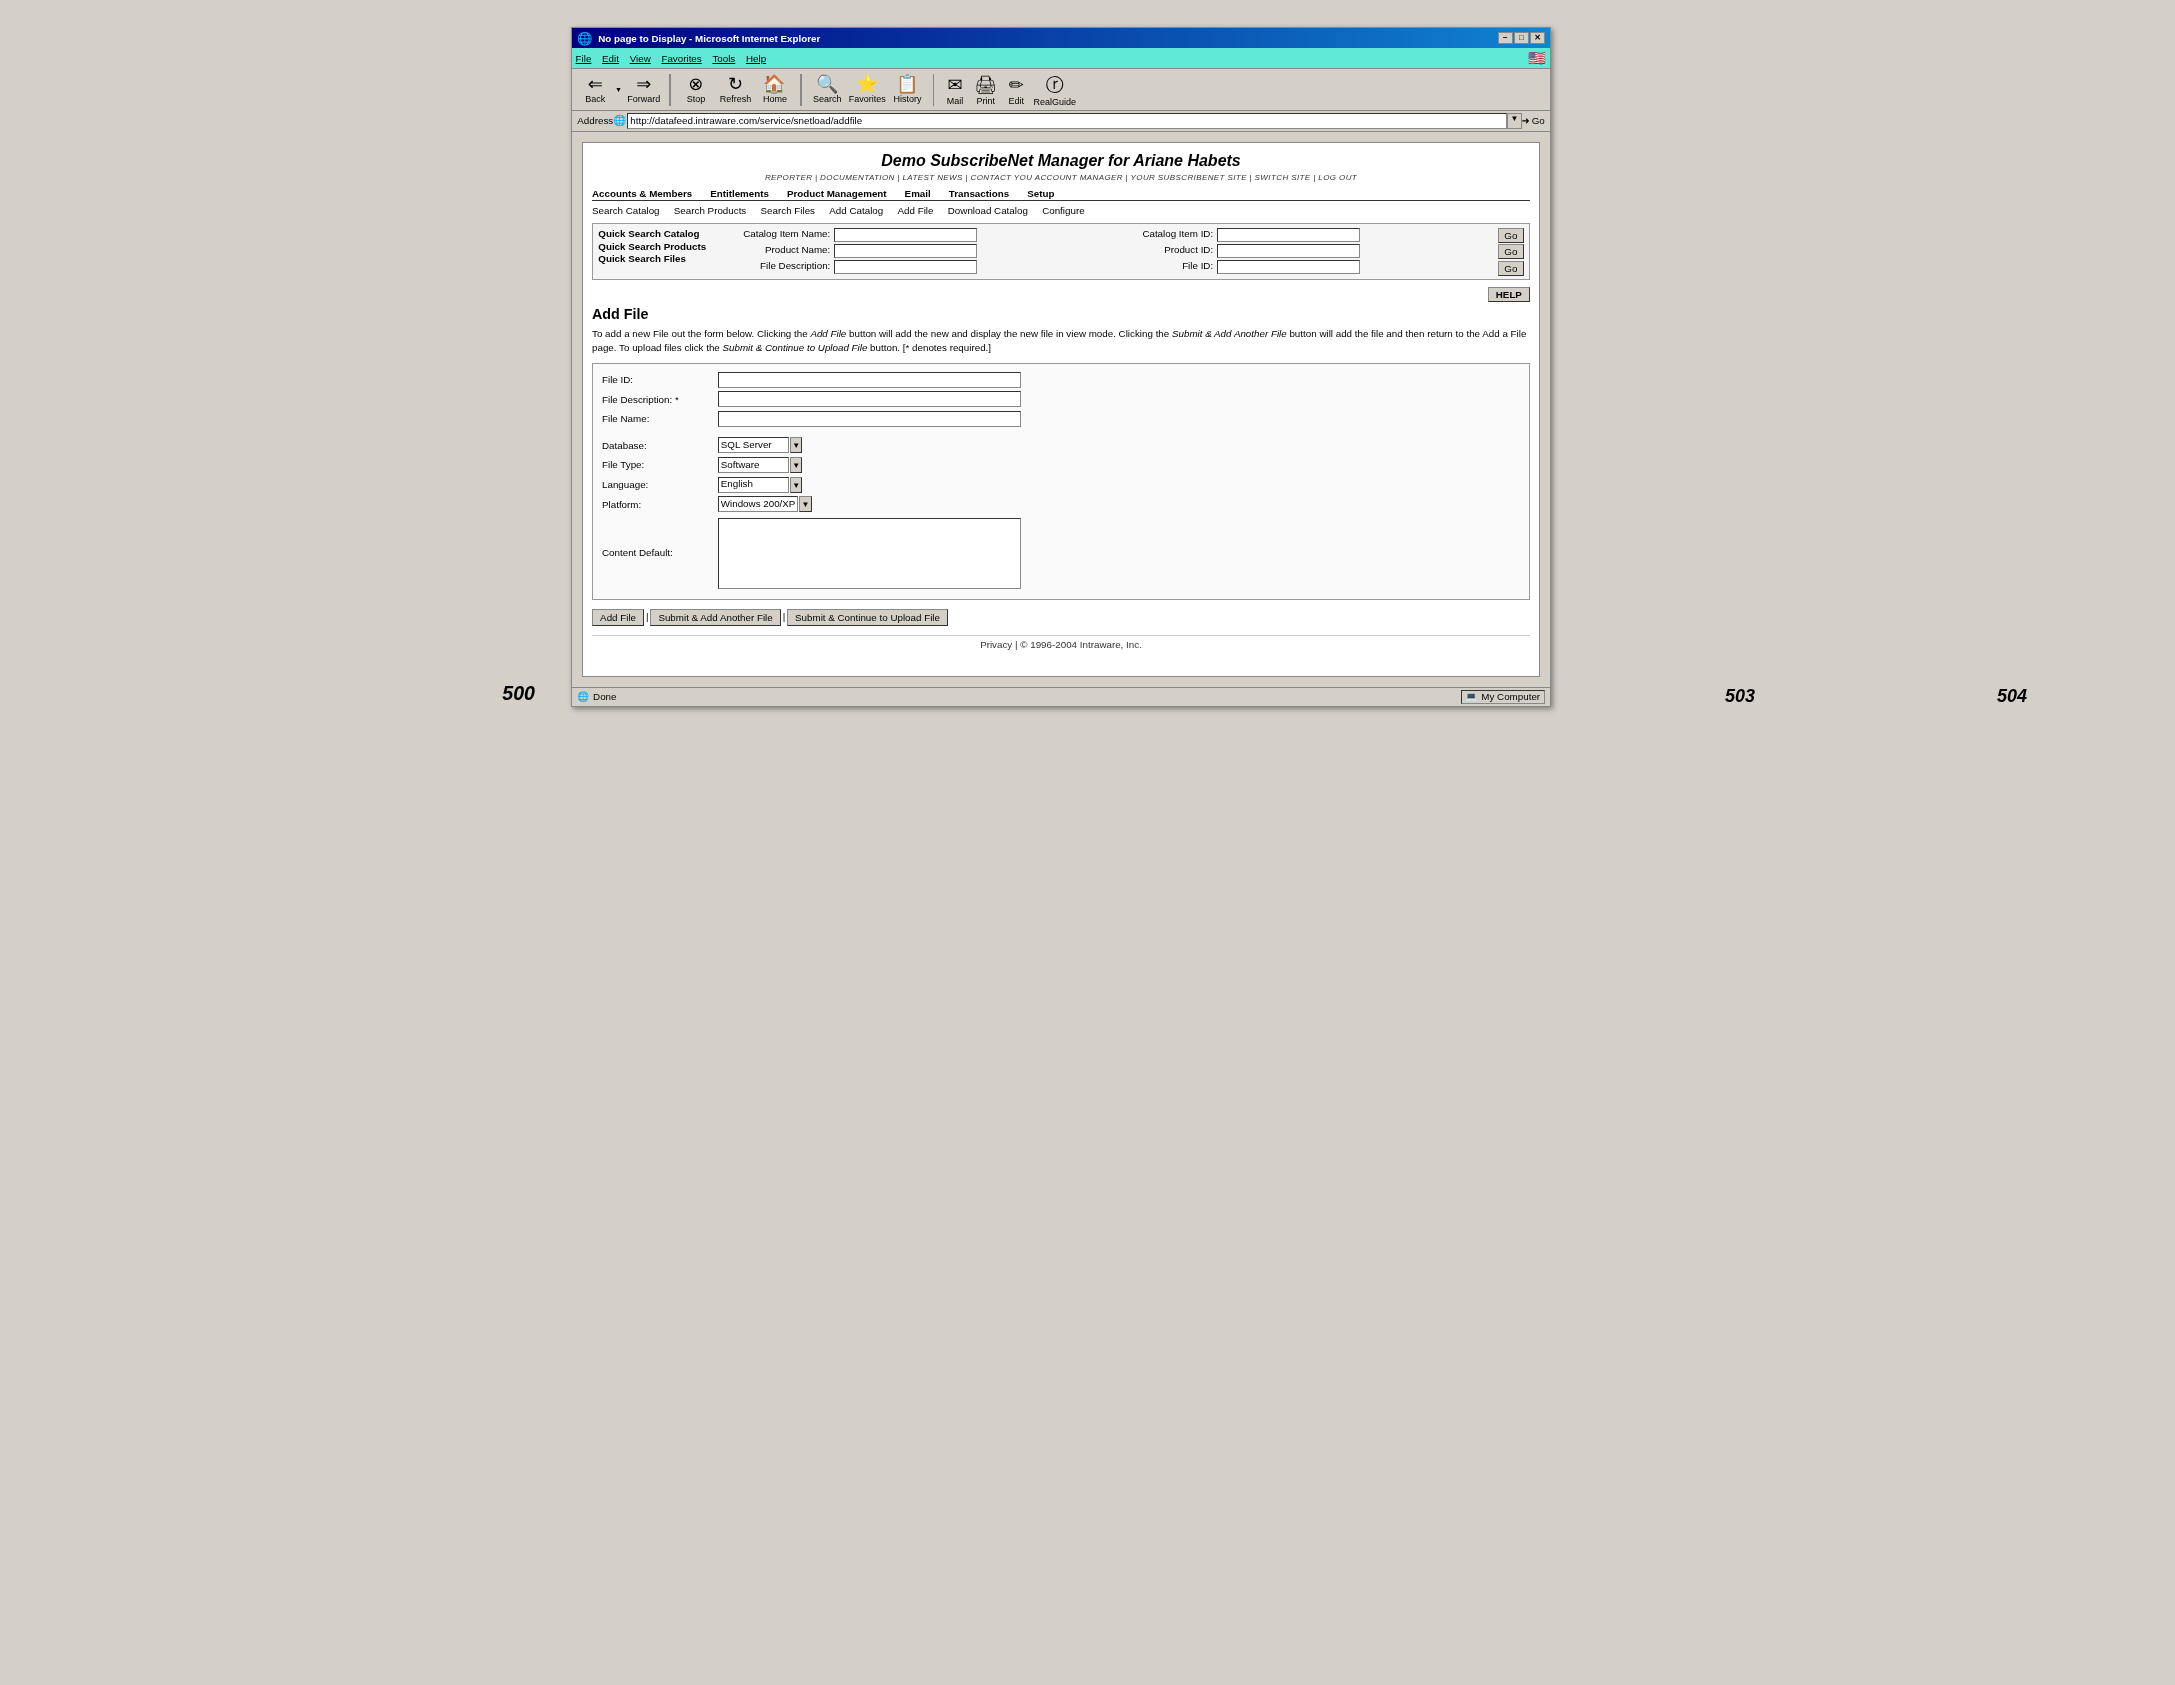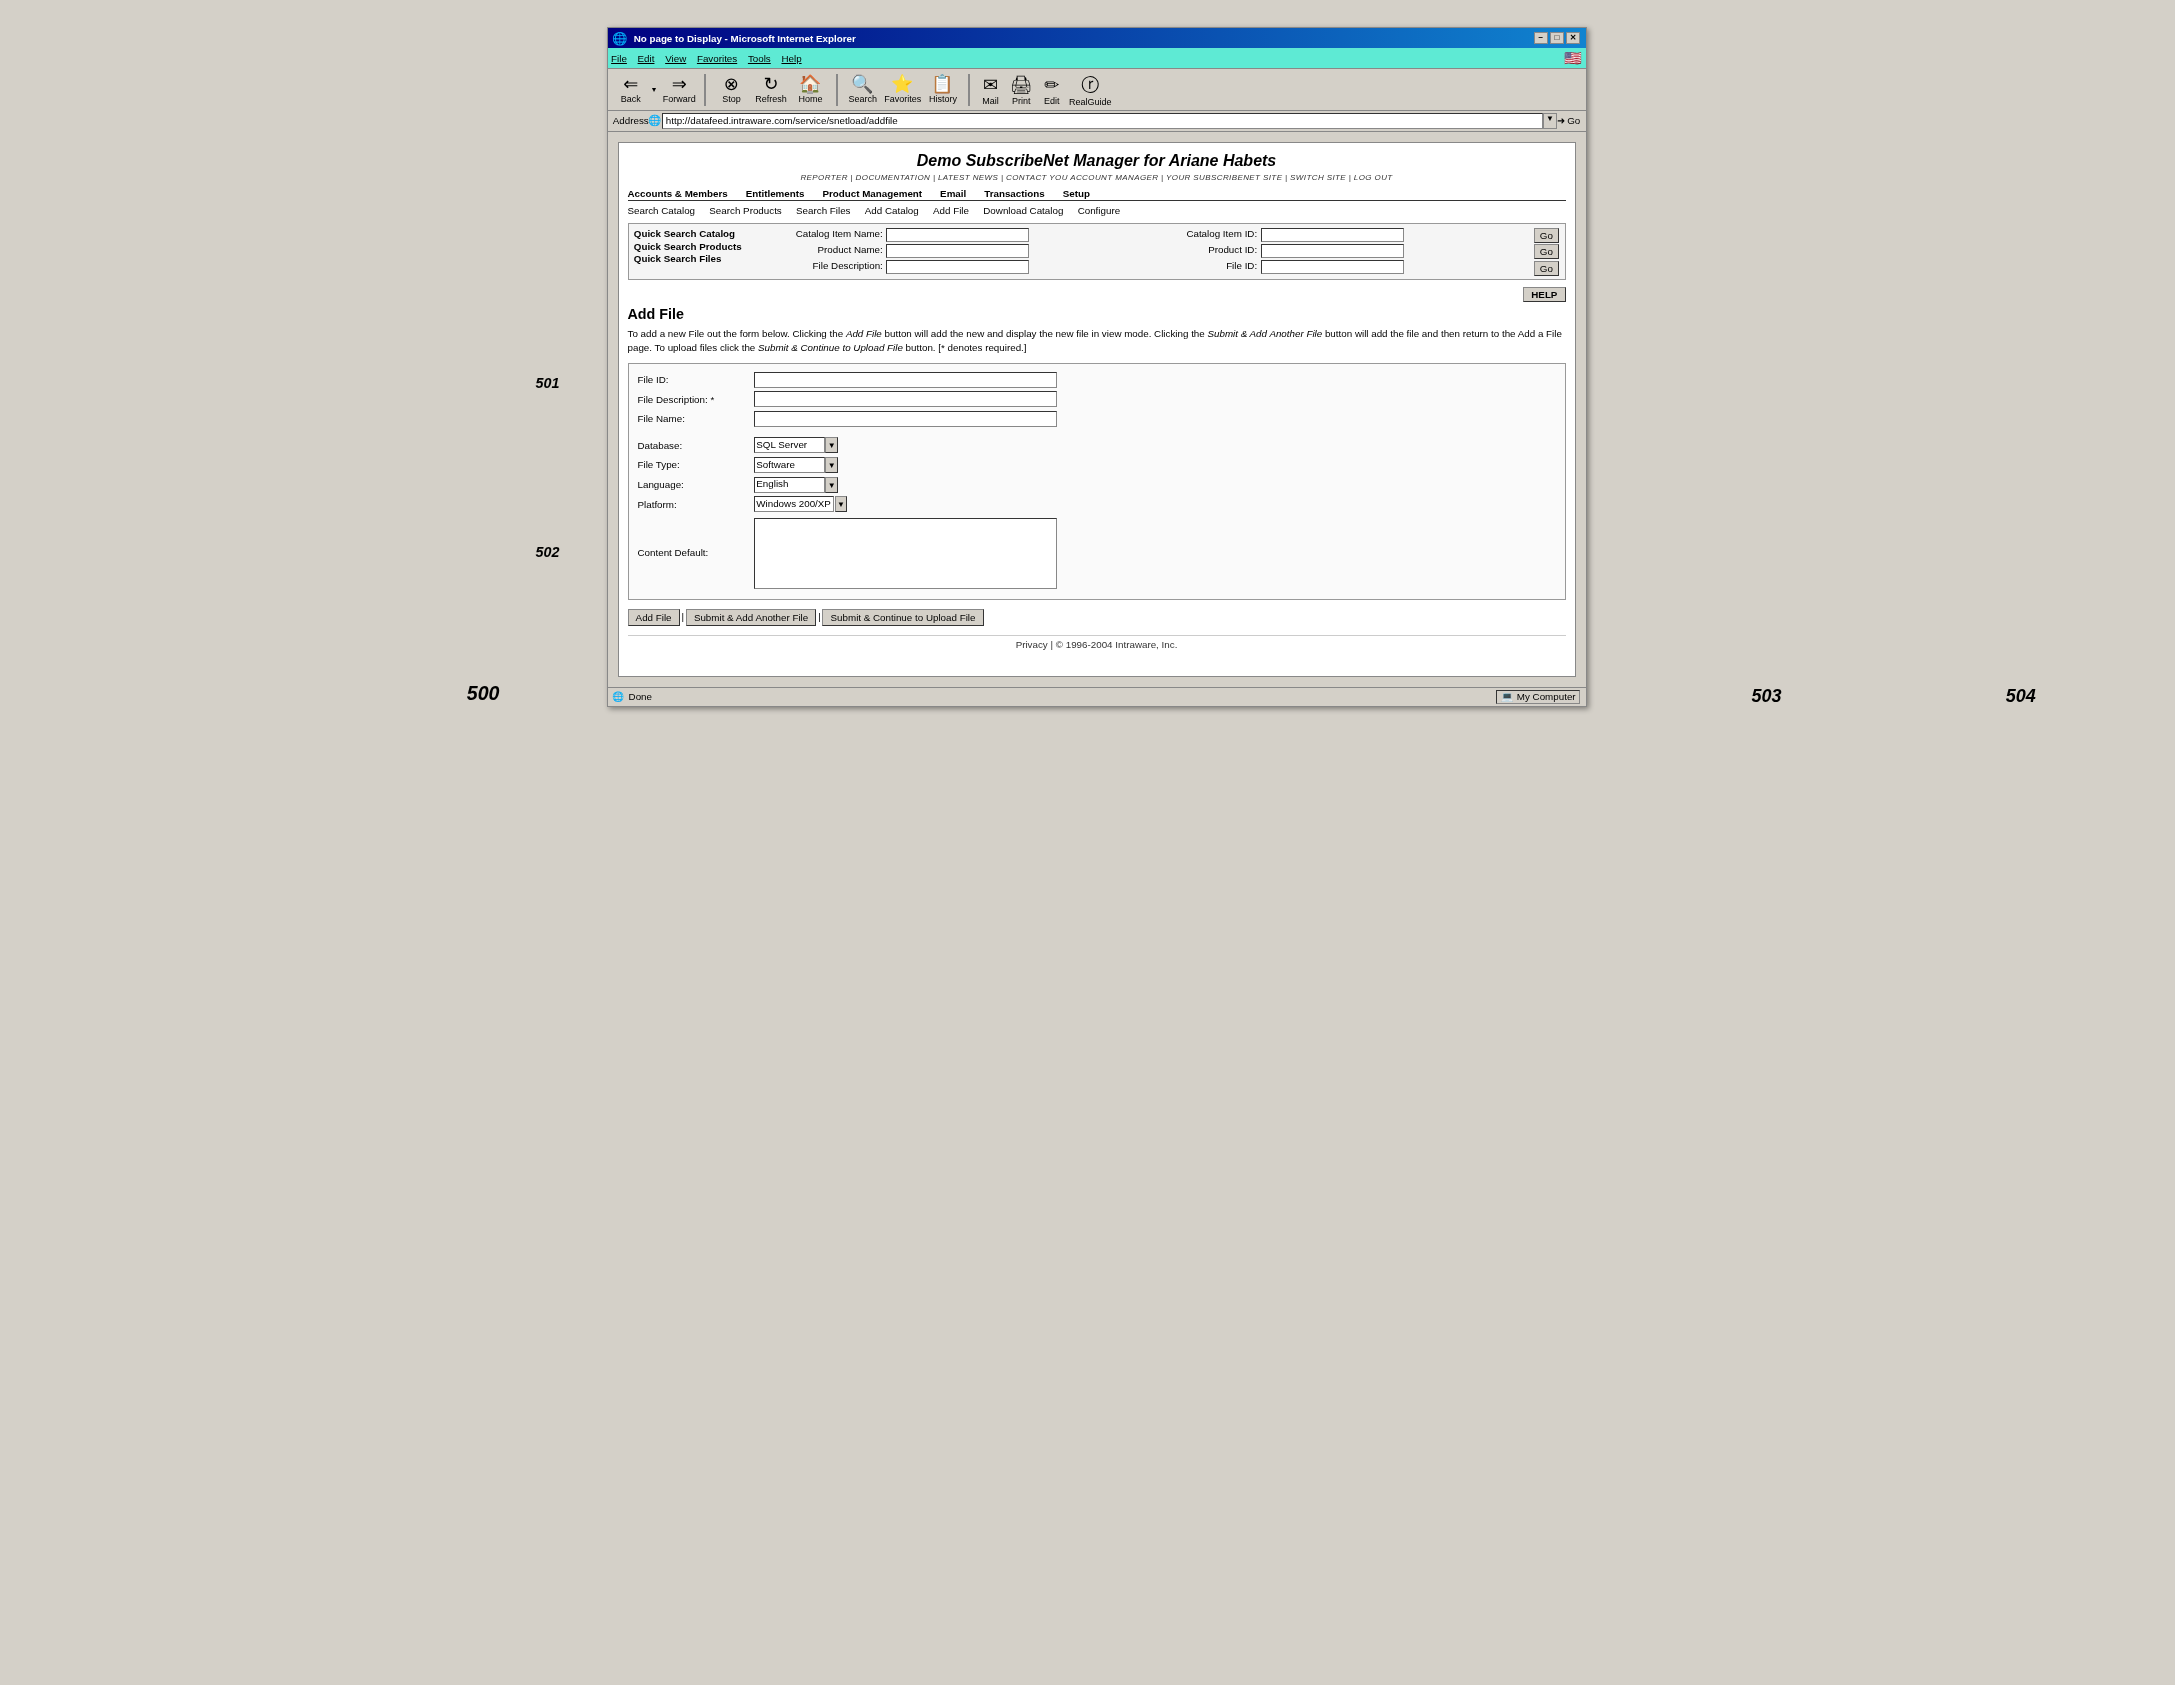--- a/index.html
+++ b/index.html
@@ -201,21 +201,21 @@
       gap: 14.3px;
       margin-bottom: 7.1px;
       font-size: 9.8px;
     }
     .sub-nav-item {
       cursor: pointer;
     }
     
     .quick-search-area {
       display: flex;
-      gap: 26px;
+      gap: 9px;
       margin-bottom: 7.1px;
       border: 0.9px solid #999;
       padding: 3.6px 5.3px;
       background: #f5f5f5;
     }
     .qs-left {
       display: flex;
       flex-direction: column;
       gap: 1.8px;
       min-width: 125px;
@@ -413,24 +413,20 @@
 <body>
 
 <div class="outer-wrapper">
 
   <div style="display:flex; align-items:flex-start; justify-content:flex-end; width:980px; margin-bottom:1.8px;">
     <div style="font-size:19.6px;font-style:italic;font-weight:bold;margin-right:36px;">500</div>
   </div>
 
   <div style="display:flex; align-items:flex-start; gap:18px; width:1069px;">
 
-    <div style="position:relative; width:53px; min-height:624px;">
-      <div class="ann-label" style="top:348px;">501</div>
-      <div class="ann-label" style="top:517px;">502</div>
-    </div>
 
     <div class="ie-window">
 
       <div class="title-bar">
         <div class="title-bar-left">
           <span class="title-bar-icon">🌐</span>
           <span>No page to Display - Microsoft Internet Explorer</span>
         </div>
         <div class="title-bar-buttons">
           <div class="tb-btn">−</div>

